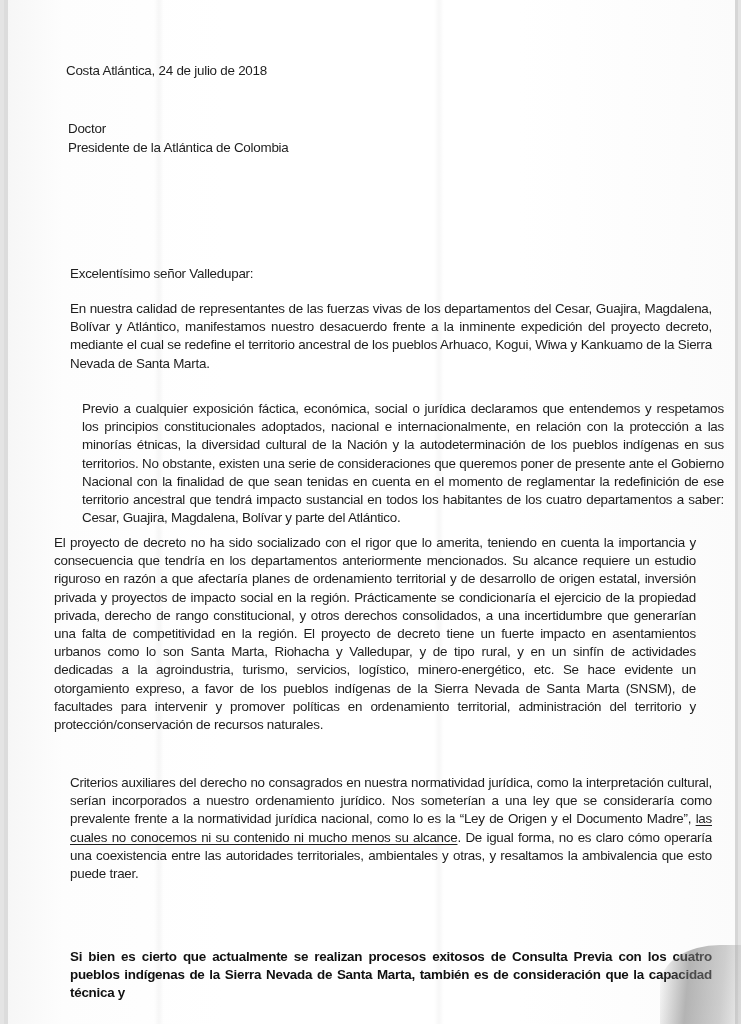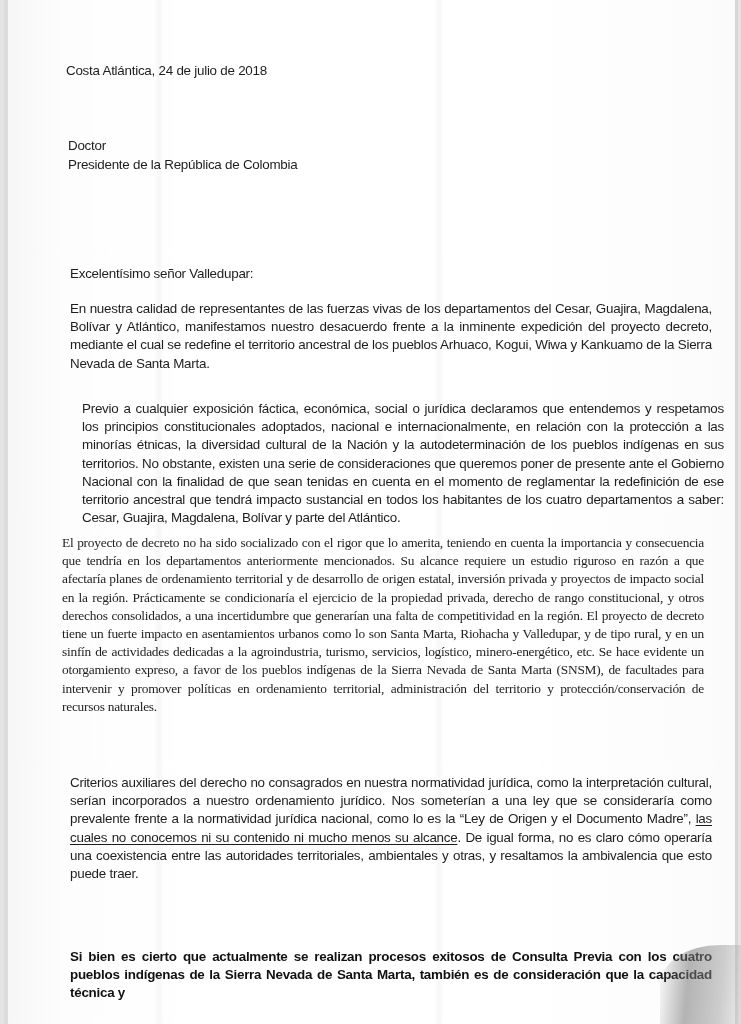--- a/index.html
+++ b/index.html
@@ -23,42 +23,42 @@
   .fold { position: absolute; top: 0; height: 1024px; width: 10px; background: linear-gradient(90deg, rgba(0,0,0,0), rgba(0,0,0,0.03), rgba(0,0,0,0)); }
   .text {
     position: absolute; color: #1e1e1e;
     font-size: 13.4px; line-height: 18.2px;
     letter-spacing: -0.25px;
   }
   .just { text-align: justify; text-align-last: left; }
   .bold { font-weight: bold; color: #111; }
   .u { text-decoration: underline; text-underline-offset: 2px; }
   #date { left: 62px; top: 62px; }
-  #recipient { left: 64px; top: 137px; line-height: 18.5px; }
+  #recipient { left: 64px; top: 120px; line-height: 18.5px; }
   #recipient div { white-space: nowrap; }
   #subject { left: 66px; top: 232px; white-space: nowrap; }
   #salutation { left: 66px; top: 265px; white-space: nowrap; }
   #p1 { left: 66px; top: 300px; width: 642px; }
   #p2 { left: 78px; top: 400px; width: 642px; }
-  #p3 { left: 58px; top: 534px; width: 642px; font-family: Liberation Serif, serif; }
+  #p3 { left: 50px; top: 534px; width: 642px; }
   #p4 { left: 66px; top: 774px; width: 642px; }
   #p5 { left: 66px; top: 948px; width: 642px; }
 </style>
 </head>
 <body>
 
 <div class="page">
   <div class="fold" style="left:150px"></div>
   <div class="fold" style="left:430px"></div>
 
   <div id="date" class="text">Costa Atlántica,  24 de julio de 2018</div>
 
   <div id="recipient" class="text">
     <div>Doctor</div>
-    <div>Presidente de la República de Colombia</div>
+    <div>Presidente de la Atlántica de Colombia</div>
   </div>
 
 
   <div id="salutation" class="text">Excelentísimo señor Valledupar:</div>
 
   <div id="p1" class="text just">En nuestra calidad de representantes de las fuerzas vivas de los departamentos del Cesar, Guajira, Magdalena, Bolívar y Atlántico, manifestamos nuestro desacuerdo frente a la inminente expedición del proyecto decreto, mediante el cual se redefine el territorio ancestral de los pueblos Arhuaco, Kogui, Wiwa y Kankuamo de la Sierra Nevada de Santa Marta.</div>
   <div id="p2" class="text just">Previo a cualquier exposición fáctica, económica, social o jurídica declaramos que entendemos y respetamos los principios constitucionales adoptados, nacional e internacionalmente, en relación con la protección a las minorías étnicas, la diversidad cultural de la Nación y la autodeterminación de los pueblos indígenas en sus territorios.  No obstante, existen una serie de consideraciones que queremos poner de presente ante el Gobierno Nacional con la finalidad de que sean tenidas en cuenta en el momento de reglamentar la redefinición de ese territorio ancestral que tendrá impacto sustancial en todos los habitantes de los cuatro departamentos a saber: Cesar, Guajira, Magdalena, Bolívar y parte del Atlántico.</div>
   <div id="p3" class="text just">El proyecto de decreto no ha sido socializado con el rigor que lo amerita, teniendo en cuenta la importancia y consecuencia que tendría en los departamentos anteriormente mencionados. Su alcance requiere un estudio riguroso en razón a que afectaría planes de ordenamiento territorial y de desarrollo de origen estatal, inversión privada y proyectos de impacto social en la región. Prácticamente se condicionaría el ejercicio de la propiedad privada, derecho de rango constitucional, y otros derechos consolidados, a una incertidumbre que generarían una falta de competitividad en la región. El proyecto de decreto tiene un fuerte impacto en asentamientos urbanos como lo son Santa Marta, Riohacha y Valledupar, y de tipo rural, y en un sinfín de actividades dedicadas a la agroindustria, turismo, servicios, logístico, minero-energético, etc. Se hace evidente un otorgamiento expreso, a favor de los pueblos indígenas de la Sierra Nevada de Santa Marta (SNSM), de facultades para intervenir y promover políticas en ordenamiento territorial, administración del territorio y protección/conservación de recursos naturales.</div>
 
   <div id="p4" class="text just"><span>Criterios auxiliares del derecho no consagrados en nuestra normatividad jurídica, como la interpretación cultural, serían incorporados a nuestro ordenamiento jurídico. Nos someterían a una ley que se consideraría como prevalente frente a la normatividad jurídica nacional, como lo es la “Ley de Origen y el Documento Madre”, </span><span class="u">las cuales no conocemos ni su contenido ni mucho menos su alcance</span><span>. De igual forma, no es claro cómo operaría una coexistencia entre las autoridades territoriales, ambientales y otras, y resaltamos la ambivalencia que esto puede traer.</span></div>

